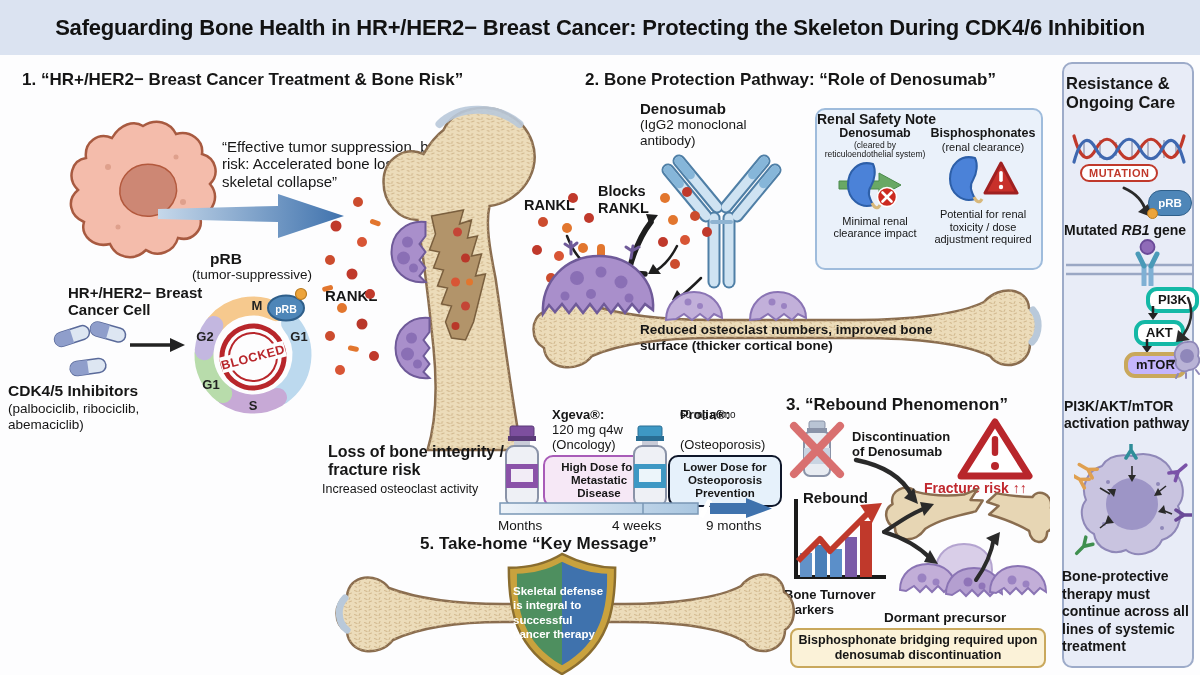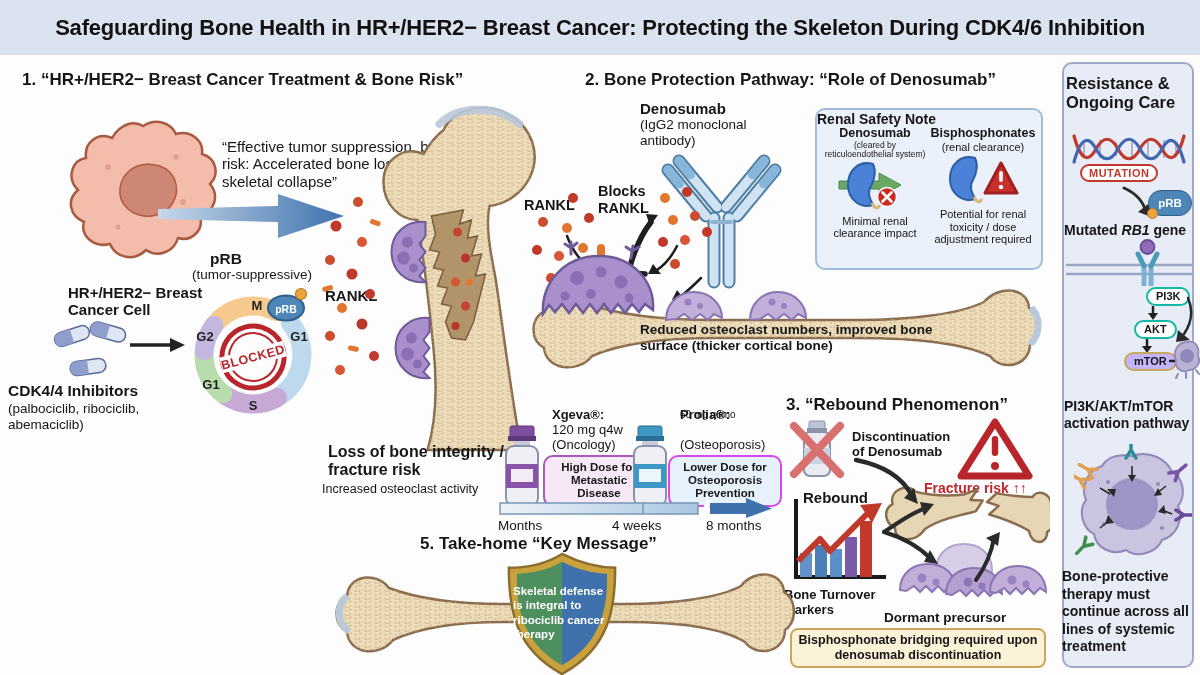--- a/index.html
+++ b/index.html
@@ -8,27 +8,27 @@
   .abs{position:absolute}
   .b{font-weight:bold}
   .ctr{text-align:left}
   .titlebar{left:0;top:0;width:1200px;height:55px;background:#dbe3f1;
             display:flex;align-items:center;justify-content:center}
   .title{font-size:22px;font-weight:bold;letter-spacing:-.2px;color:#121212}
   .h2{font-size:17px;font-weight:bold;white-space:nowrap}
   .lbl{line-height:1.15}
   .sidebar{left:1062px;top:62px;width:132px;height:606px;background:#e8ecf7;
            border:2px solid #9dabc9;border-radius:10px;box-sizing:border-box}
-  .pillbox{position:absolute;background:#fff;border:2px solid #14b8a6;border-radius:11px;
-           font-size:11px;font-weight:bold;padding:1px 8px;line-height:1.2}
+  .pillbox{position:absolute;background:#fff;border:4px solid #14b8a6;border-radius:11px;
+           font-size:13px;font-weight:bold;padding:1px 8px;line-height:1.2}
   .pillbox.yellow{background:#c4b5fd;border-color:#c9a85c}
   .bubble{position:absolute;border-radius:10px;font-size:11.5px;font-weight:bold;
           text-align:center;padding:4px 5px;line-height:1.15;box-sizing:border-box}
   .bubble.pink{background:#f6e8f6;border:2px solid #a85cb8}
-  .bubble.blue{background:#e6f1fb;border:2px solid #d946ef}
+  .bubble.blue{background:#e6f1fb;border:2px solid #0f172a}
   .renalbox{left:815px;top:108px;width:228px;height:162px;background:#eaf1fa;
             border:2px solid #9fbcdc;border-radius:10px;box-sizing:border-box;padding-top:1px}
   .renal-cols{display:flex;justify-content:space-between;padding:0 4px}
   .rcol{width:110px;text-align:center;line-height:1.1}
   .notebox{background:#fbf2d8;border:2px solid #c9a85c;border-radius:8px;
            display:flex;align-items:center;justify-content:center;text-align:center;
            font-weight:bold;font-size:12.5px;line-height:1.2;box-sizing:border-box}
   .mut{position:absolute;background:#fff;border:2px solid #c0392b;border-radius:10px;
        color:#c0392b;font-weight:bold;font-size:11px;padding:1px 7px;letter-spacing:.5px}
   .prbblob{position:absolute;background:#4e86b8;border:1.5px solid #2f5f8a;border-radius:14px;
@@ -83,21 +83,21 @@
     <g transform="rotate(-8 42 47)">
       <rect x="24" y="40" width="36" height="14" rx="7" fill="#dde6f2" stroke="#5a6a9a" stroke-width="1.5"></rect>
       <path d="M24,47 a7,7 0 0 1 7,-7 h11 v14 h-11 a7,7 0 0 1 -7,-7 Z" fill="#8f9ecb"></path>
     </g>
   </svg>
 
   <svg class="abs" style="left:128px;top:336px" width="58" height="18" viewBox="0 0 58 18">
     <line x1="2" y1="9" x2="42" y2="9" stroke="#222" stroke-width="3.5"></line>
     <polygon points="42,2 57,9 42,16" fill="#222"></polygon>
   </svg>
-  <div class="abs b ctr lbl" style="left:8px;top:382px;width:170px;font-size:15.5px">CDK4/4 Inhibitors</div>
+  <div class="abs b ctr lbl" style="left:8px;top:382px;width:170px;font-size:15.5px">CDK4/5 Inhibitors</div>
   <div class="abs ctr lbl" style="left:8px;top:401px;width:170px;font-size:13.5px">(palbociclib, ribociclib, abemaciclib)</div>
 
   <div class="abs b ctr" style="left:210px;top:250px;width:110px;font-size:15.5px">pRB</div>
   <div class="abs ctr" style="left:192px;top:267px;width:150px;font-size:13.5px">(tumor-suppressive)</div>
 
   <svg class="abs" style="left:183px;top:283px" width="142" height="142" viewBox="0 0 142 142">
     <g fill="none" stroke-linecap="round" stroke-width="19">
       <path d="M32.5,40.5 A49,49 0 0 1 93,28.7" stroke="#f6c98e"></path>
       <path d="M107.5,40.5 A49,49 0 0 1 98.1,112.1" stroke="#bcd9ee"></path>
       <path d="M94.5,114.4 A49,49 0 0 1 41.9,112.1" stroke="#c7a9d6"></path>
@@ -354,21 +354,21 @@
         </linearGradient>
       </defs>
     <rect x="2" y="6" width="198" height="11" fill="url(#tg1)" stroke="#7a97b5" stroke-width="1.5"></rect>
     <line x1="145" y1="6" x2="145" y2="17" stroke="#7a97b5" stroke-width="1.5"></line>
     <line x1="203" y1="20" x2="212" y2="3" stroke="#fff" stroke-width="5"></line>
     <rect x="212" y="6" width="36" height="11" fill="#3f72ad"></rect>
     <polygon points="248,1 274,11.5 248,21" fill="#3f72ad"></polygon>
   </svg>
   <div class="abs" style="left:498px;top:518px;font-size:13.5px">Months</div>
   <div class="abs" style="left:612px;top:518px;font-size:13.5px">4 weeks</div>
-  <div class="abs" style="left:706px;top:518px;font-size:13.5px">8 months</div>
+  <div class="abs" style="left:706px;top:518px;font-size:13.5px">9 months</div>
 
   <div class="abs h2" style="left:786px;top:395px">3. “Rebound Phenomenon”</div>
 
   <svg class="abs" style="left:788px;top:418px" width="58" height="62" viewBox="0 0 58 62">
     <rect x="21" y="3" width="16" height="8" rx="2" fill="#b9c4d4" stroke="#8a93a8"></rect>
     <rect x="19" y="10" width="20" height="4" fill="#8a93a8"></rect>
     <rect x="16" y="14" width="26" height="44" rx="6" fill="#e8ecf2" stroke="#8a93a8" stroke-width="2"></rect>
     <rect x="16" y="30" width="26" height="16" fill="#c9d4e2"></rect>
     <g stroke="#d97070" stroke-width="8" stroke-linecap="round">
       <line x1="6" y1="8" x2="52" y2="56"></line>
@@ -460,21 +460,21 @@
   <svg class="abs" style="left:502px;top:550px" width="120" height="128" viewBox="0 0 120 130">
     <path d="M60,4 C80,14 100,18 114,18 C114,60 108,100 60,126 C12,100 6,60 6,18 C26,18 44,14 60,4 Z" fill="#c9a23e" stroke="#8a6d2f" stroke-width="2.5"></path>
     <clipPath id="shc">
         <path d="M60,12 C76,20 92,24 106,24 C106,60 100,94 60,117 C20,94 14,60 14,24 C30,24 46,20 60,12 Z"></path>
       </clipPath>
     <g clip-path="url(#shc)">
       <rect x="0" y="0" width="60" height="130" fill="#4e8f5f"></rect>
       <rect x="60" y="0" width="60" height="130" fill="#3f72ad"></rect>
     </g>
   </svg>
-  <div class="abs b ctr" style="left:513px;top:584px;width:98px;font-size:11.5px;color:#fff;line-height:1.25">Skeletal defense is integral to ribociclib cancer therapy</div>
+  <div class="abs b ctr" style="left:513px;top:584px;width:98px;font-size:11.5px;color:#fff;line-height:1.25">Skeletal defense is integral to successful cancer therapy</div>
 
   <div class="abs sidebar"></div>
   <div class="abs b ctr" style="left:1066px;top:74px;width:124px;font-size:16.5px;line-height:1.15">Resistance &amp; Ongoing Care</div>
 
   <svg class="abs" style="left:1072px;top:130px" width="115" height="38" viewBox="0 0 115 38">
     <g stroke="#9aa0b8" stroke-width="1.5">
       <line x1="12" y1="12" x2="12" y2="26"></line>
         <line x1="28" y1="10" x2="28" y2="28"></line>
       <line x1="44" y1="12" x2="44" y2="26"></line>
         <line x1="60" y1="10" x2="60" y2="28"></line>

